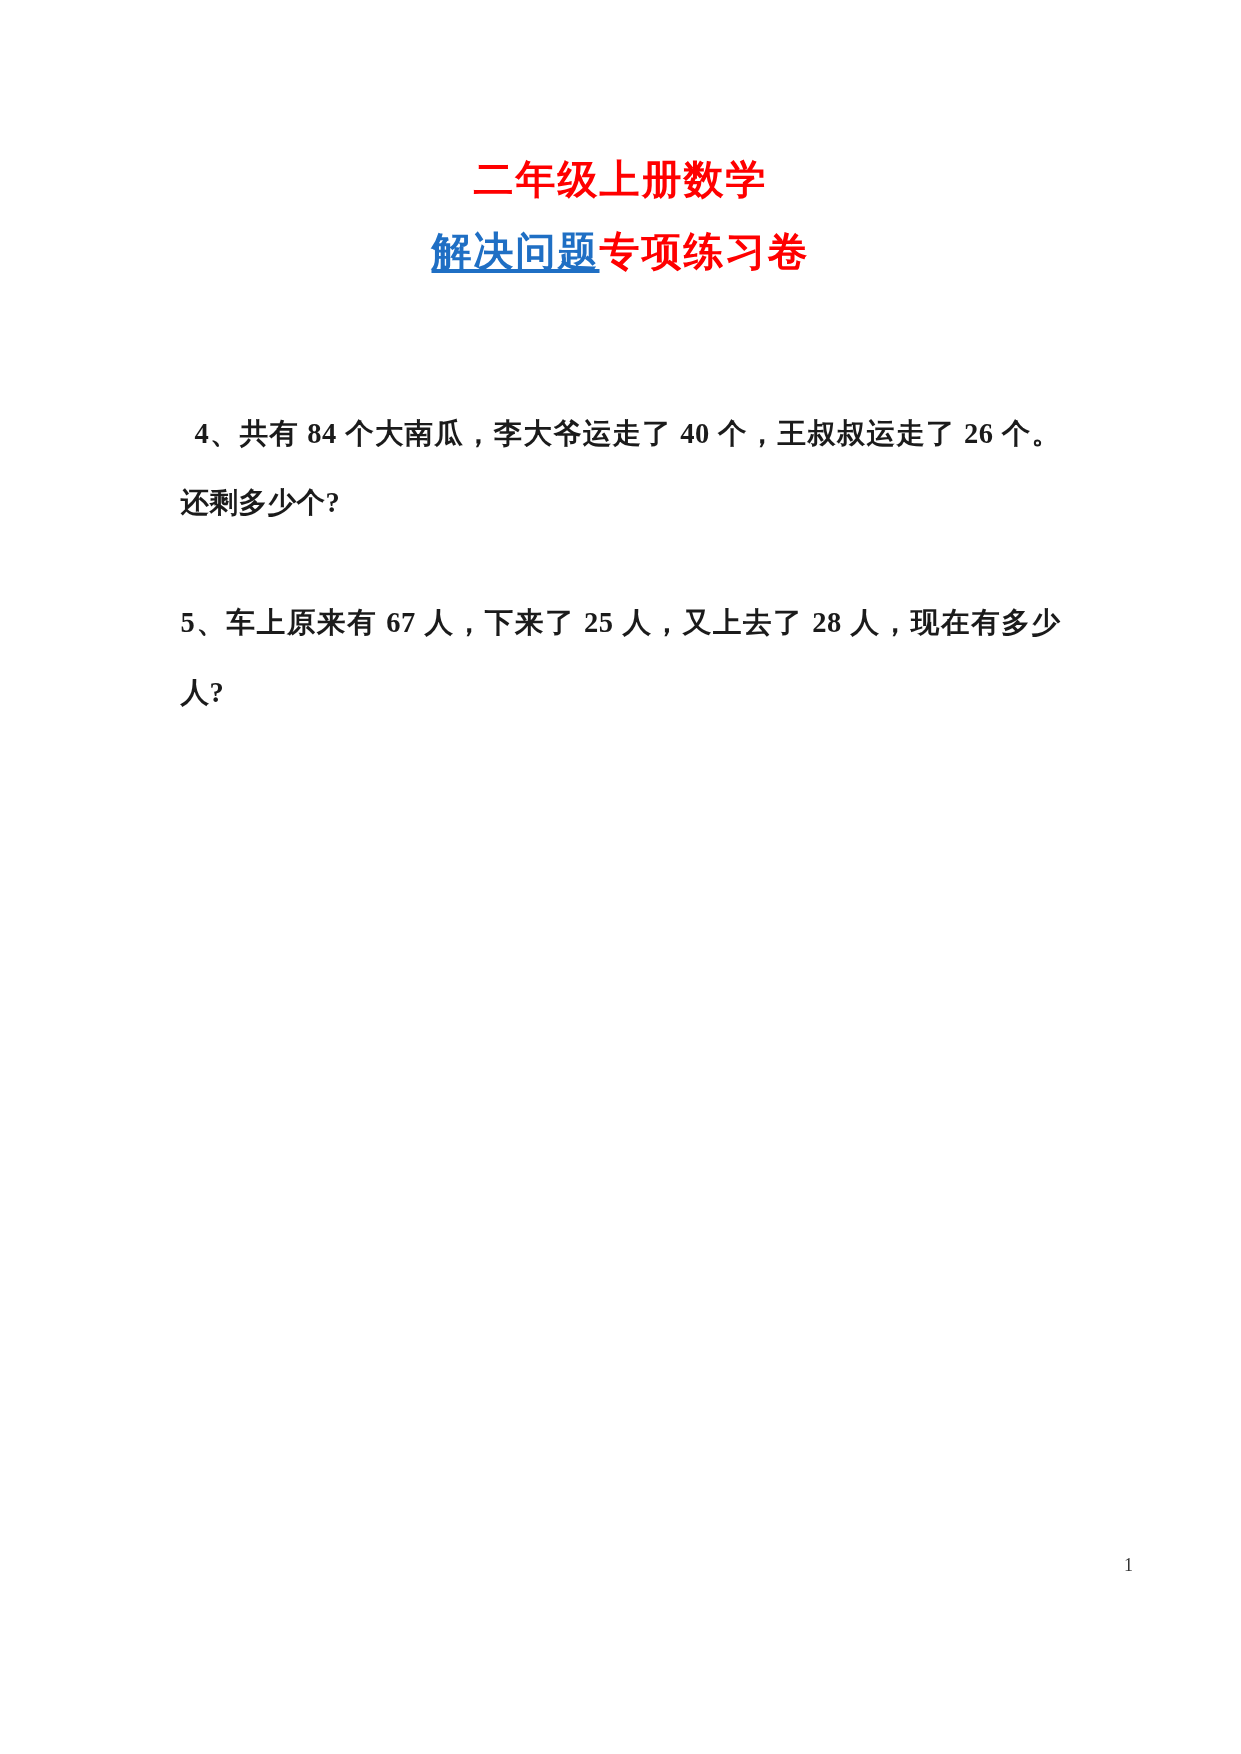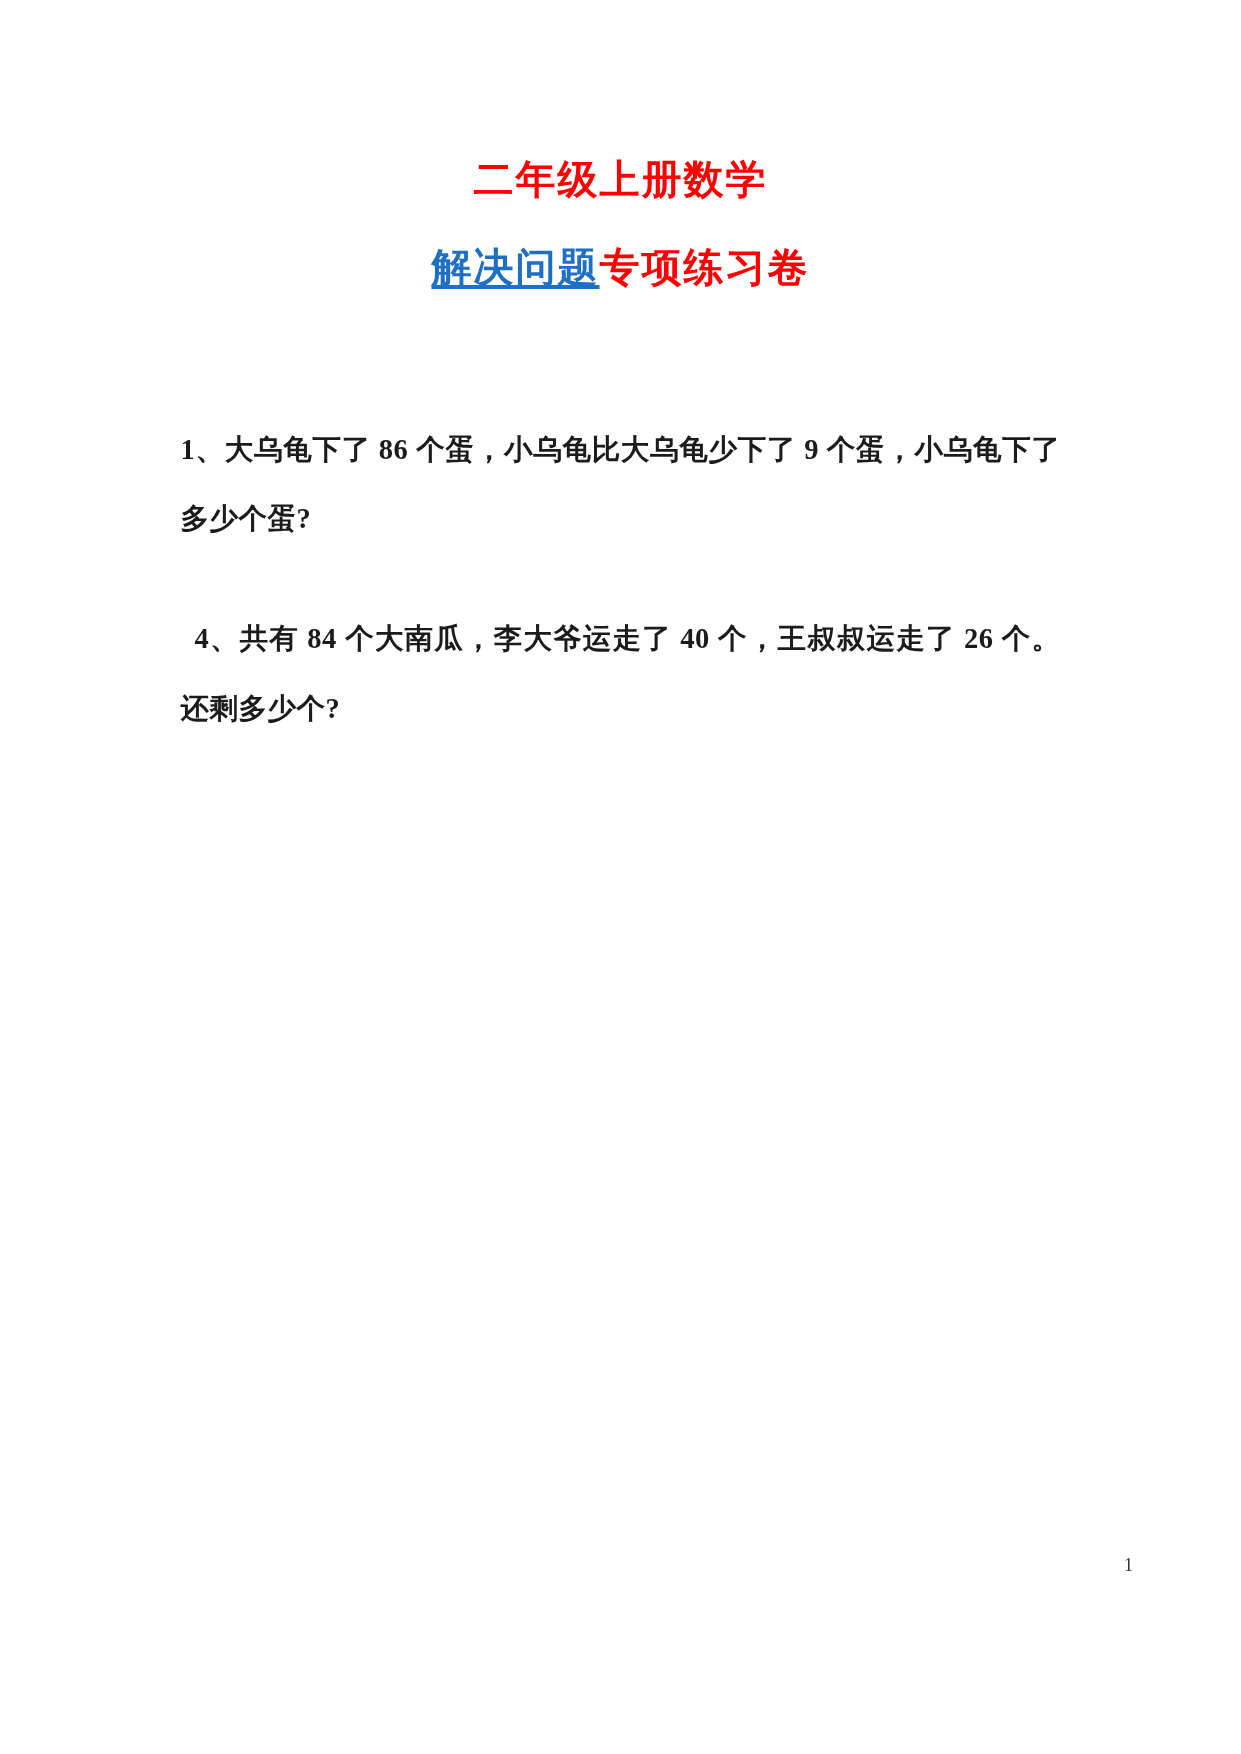--- a/index.html
+++ b/index.html
@@ -27,21 +27,21 @@
     color: #ff0000;
     letter-spacing: 2px;
     line-height: 1.5;
   }
   .title-line2 {
     font-family: "Liberation Serif", serif;
     font-weight: bold;
     font-size: 40px;
     letter-spacing: 2px;
     line-height: 1.5;
-    margin-top: 28px;
+    margin-top: 12px;
   }
   .title-part-blue {
     color: #1f6fc4;
     text-decoration: underline;
     text-underline-offset: 4px;
   }
   .title-part-red {
     color: #ff0000;
   }
   .questions {
@@ -77,19 +77,19 @@
 <div class="page">
 
   <div class="title-block">
     <div class="title-line1">二年级上册数学</div>
     <div class="title-line2">
       <span class="title-part-blue">解决问题</span><span class="title-part-red">专项练习卷</span>
     </div>
   </div>
 
   <div class="questions">
-    <p class="q">1、大乌龟下了 86 个蛋，小乌龟比大乌龟少下了 9 个蛋，小乌龟下了多少个蛋?</p>
     <p class="q indent">4、共有 84 个大南瓜，李大爷运走了 40 个，王叔叔运走了 26 个。还剩多少个?</p>
+    <p class="q">5、车上原来有 67 人，下来了 25 人，又上去了 28 人，现在有多少人?</p>
   </div>
 
   <div class="page-number">1</div>
 
 </div>
 
 </body></html>

